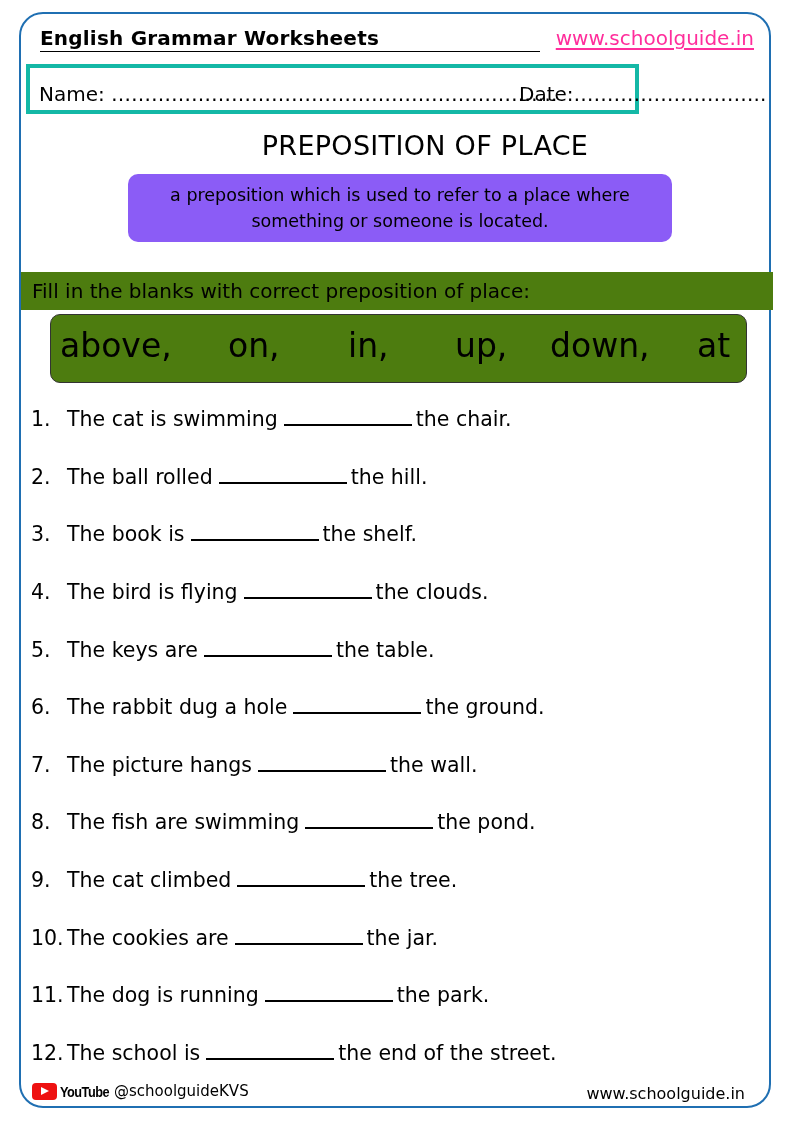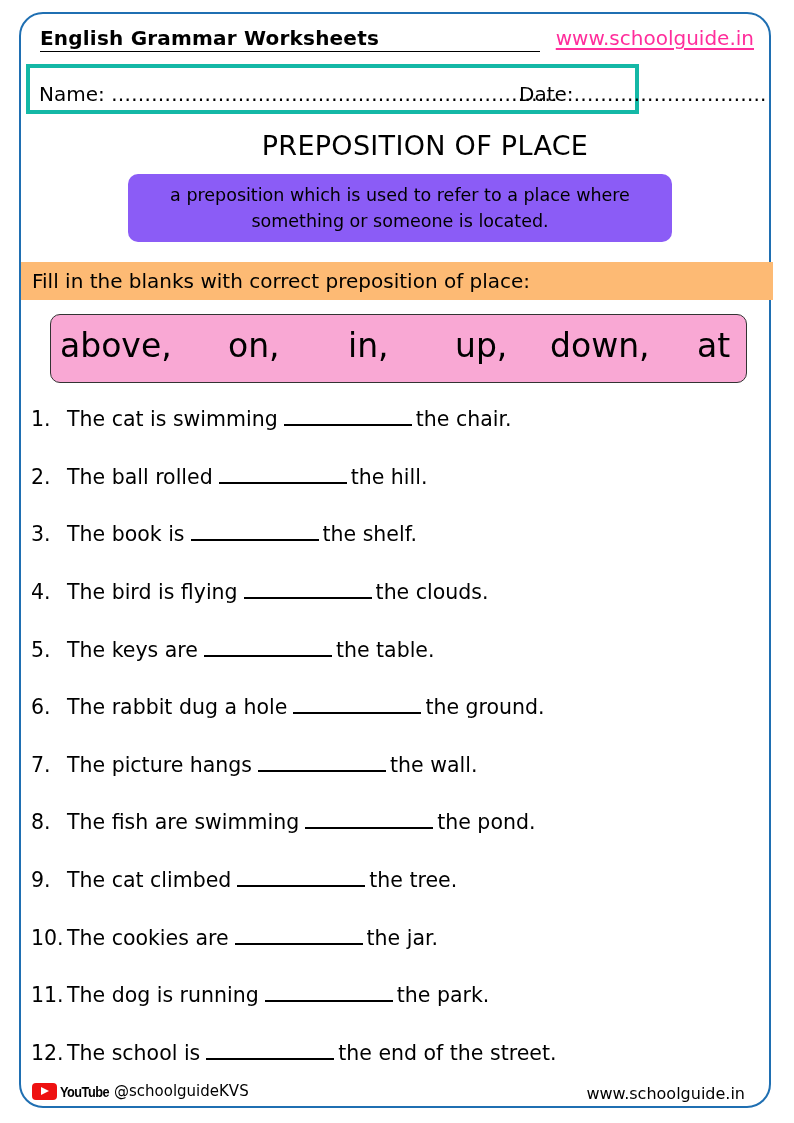--- a/index.html
+++ b/index.html
@@ -7,23 +7,23 @@
     .page-border { position: absolute; left: 19px; top: 12px; width: 752px; height: 1096px; border: 2px solid #1f6fb2; border-radius: 24px; box-sizing: border-box; }
     .header-row { position: absolute; left: 40px; top: 26px; width: 716px; height: 28px; }
     .header-title { position: absolute; left: 0; top: 0; font-size: 20px; letter-spacing: 0.2px; font-weight: bold; }
     .header-url { position: absolute; right: 2px; top: 0; font-size: 20px; color: #ff2d9b; text-decoration: underline; text-underline-offset: 3px; }
     .header-line { position: absolute; left: 0; top: 25px; width: 500px; height: 1px; background: #000; }
     .name-box { position: absolute; left: 26px; top: 64px; width: 613px; height: 50px; border: 4px solid #14b8a6; box-sizing: border-box; }
     .name-label { position: absolute; left: 9px; top: 14px; font-size: 20px; }
     .date-label { position: absolute; left: 489px; top: 14px; font-size: 20px; }
     .main-title { position: absolute; left: 0; width: 794px; top: 130px; text-align: center; font-size: 27px; letter-spacing: 0.3px; padding-left: 28px; }
     .def-box { position: absolute; left: 128px; top: 174px; width: 544px; height: 68px; background: #8b5cf6; border-radius: 10px; text-align: center; font-family: "DejaVu Sans", sans-serif; font-size: 17.5px; line-height: 26px; padding-top: 8px; box-sizing: border-box; }
-    .instr-bar { position: absolute; left: 21px; top: 262px; width: 752px; height: 38px; background: #fdba74; }
+    .instr-bar { position: absolute; left: 21px; top: 272px; width: 752px; height: 38px; background: #4d7c0f; }
     .instr-text { position: absolute; left: 11px; top: 7px; font-size: 20px; }
-    .word-box { position: absolute; left: 50px; top: 314px; width: 697px; height: 69px; background: #f9a8d4; border: 1.5px solid #333; border-radius: 10px; box-sizing: border-box; }
+    .word-box { position: absolute; left: 50px; top: 314px; width: 697px; height: 69px; background: #4d7c0f; border: 1.5px solid #333; border-radius: 10px; box-sizing: border-box; }
     .word { position: absolute; top: 11px; font-size: 33px; }
     .q { position: absolute; left: 31px; font-size: 20.5px; white-space: nowrap; }
     .q .num { display: inline-block; width: 36px; }
     .q .blank { display: inline-block; width: 128px; border-bottom: 2px solid #000; height: 14px; margin: 0 4px 0 6px; vertical-align: baseline; }
     .footer-yt { position: absolute; left: 32px; top: 1082px; display: flex; align-items: flex-end; }
     .yt-logo { width: 25px; height: 17px; background: #ee1111; border-radius: 4px; position: relative; }
     .yt-logo::after { content: ""; position: absolute; left: 9px; top: 4px; border-left: 8px solid #fff; border-top: 4.5px solid transparent; border-bottom: 4.5px solid transparent; }
     .yt-word { font-family: "Liberation Sans", sans-serif; font-weight: bold; font-size: 15px; margin-left: 3px; letter-spacing: -0.6px; transform: scaleX(0.85); transform-origin: left; display: inline-block; width: 50px; }
     .yt-handle { font-size: 15px; margin-left: 4px; }
     .footer-url { position: absolute; right: 49px; top: 1084px; font-size: 16px; }

